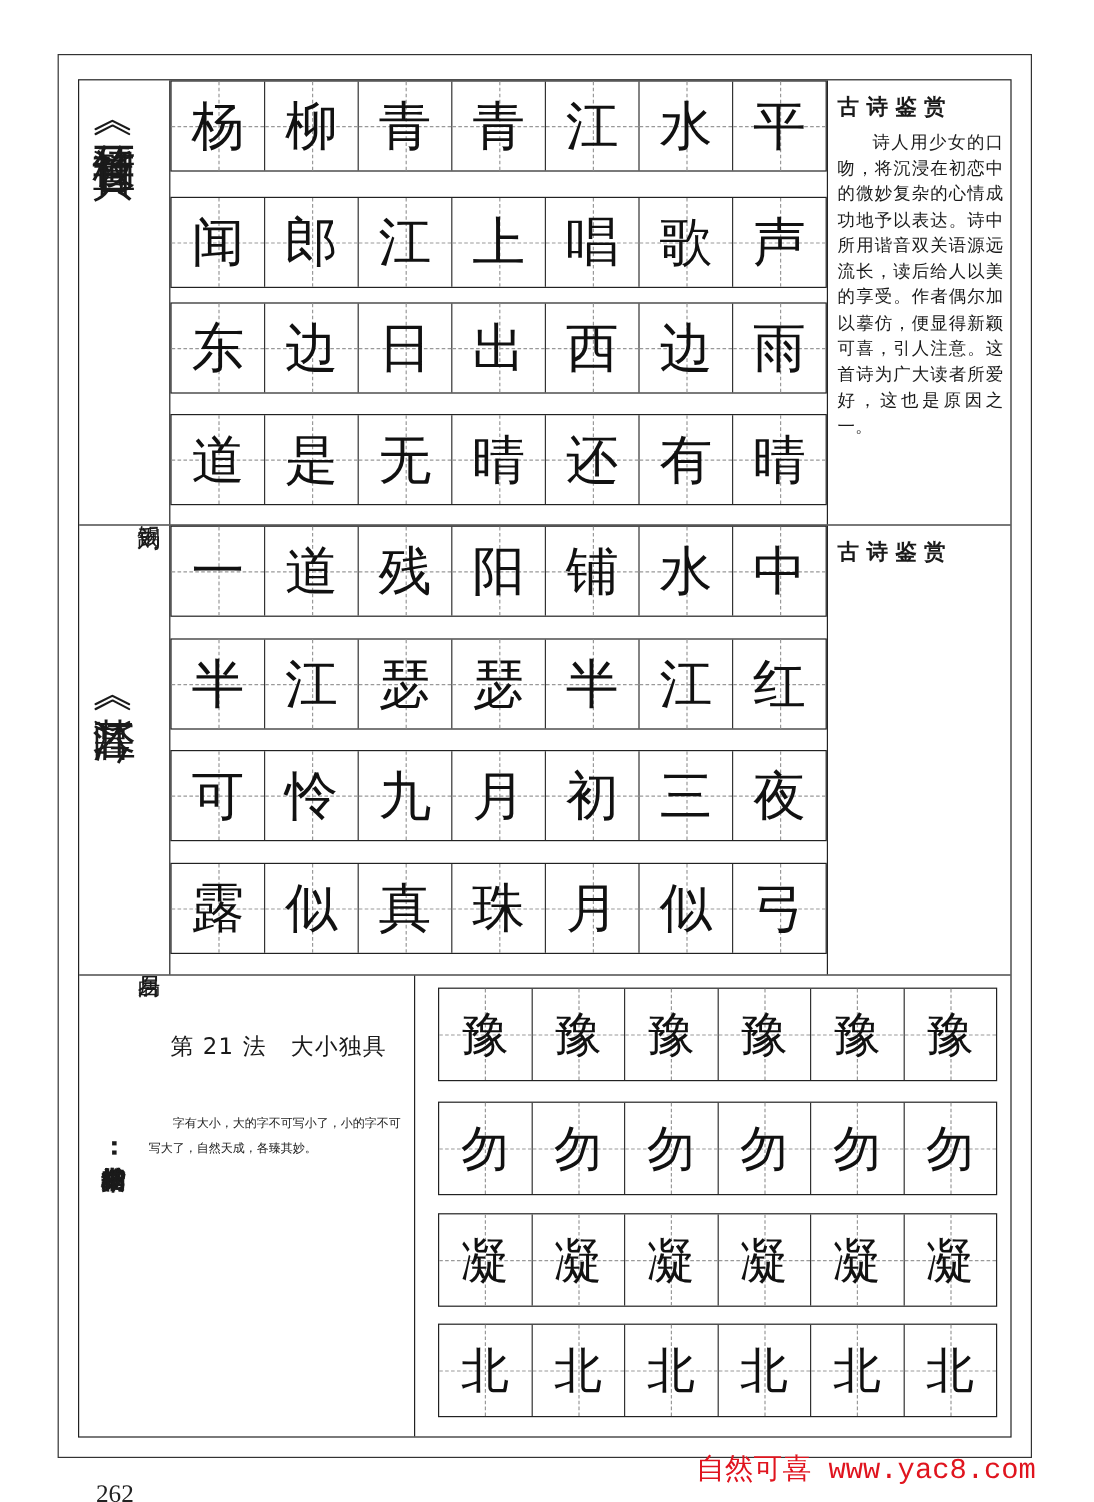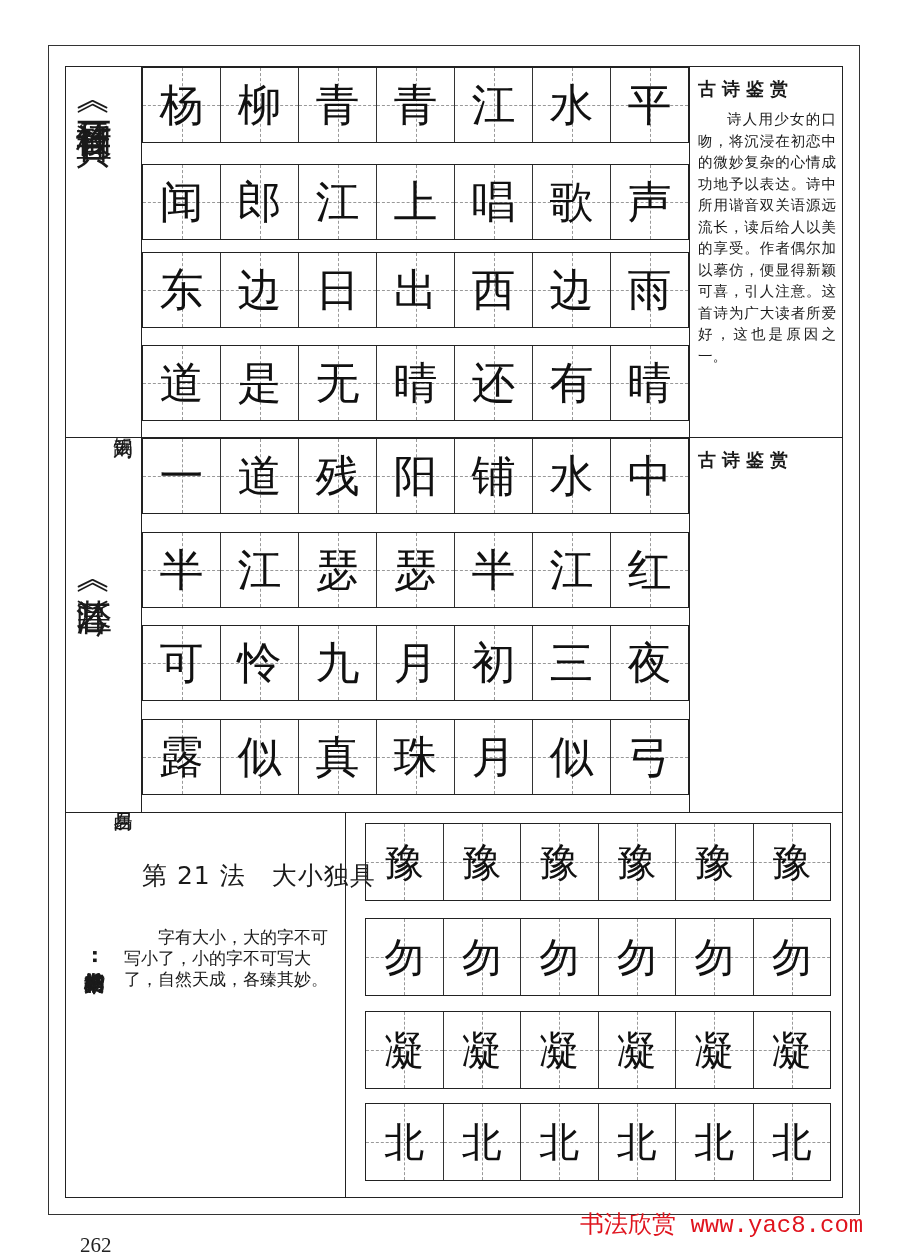--- a/index.html
+++ b/index.html
@@ -39,23 +39,23 @@
   .note-col { position:absolute; left:623px; top:0; width:155px; height:100%;
               border-left:1.5px solid #222; box-sizing:border-box; padding:6px 8px 0 8px; }
   .note-heading { font-family:"DejaVu Sans", sans-serif; font-weight:bold; font-size:18px;
                   letter-spacing:6px; margin:4px 0 8px 0; }
   .note-body { font-family:"DejaVu Serif", serif; font-size:14.5px; line-height:21.5px;
                text-indent:2em; text-align:justify; }
 
   .lesson-col { position:absolute; left:0; top:0; width:280px; height:100%;
                 border-right:1.5px solid #222; box-sizing:border-box; }
   .lesson-title { position:absolute; left:76px; top:46px; font-family:"DejaVu Sans", sans-serif;
-                  font-size:25px; letter-spacing:1px; white-space:pre; }
+                  font-size:19px; letter-spacing:1px; white-space:pre; }
   .lesson-text { position:absolute; left:58px; top:114px; width:212px;
-                 font-family:Liberation Sans, sans-serif; font-size:17px; line-height:21px;
+                 font-family:Liberation Mono, monospace; font-size:10px; line-height:21px;
                  text-indent:2em; }
   .series-label { position:absolute; left:18px; top:136px; width:22px;
                   font-family:"DejaVu Sans", sans-serif; font-weight:bold; font-size:20px;
                   line-height:22px; writing-mode:vertical-rl; }
   .practice-area { position:absolute; left:299px; top:0; width:466px; height:100%; }
   .prow { position:absolute; left:0; width:466px; height:78px; display:flex;
           border:1.3px solid #222; box-sizing:border-box; }
   .prow .cell { font-size:40px; }
 
   .page-number { position:absolute; left:80px; top:1233px; font-family:"Liberation Serif", serif;
@@ -363,14 +363,14 @@
             <span>北</span>
           </div>
         <div class="cell">
             <span>北</span>
           </div>
       </div>
     </div>
   </div>
 </div>
 
-<div class="watermark">书法欣赏 www.yac8.com</div>
+<div class="watermark">自然可喜 www.yac8.com</div>
 <div class="page-number">262</div>
 
 </body></html>

